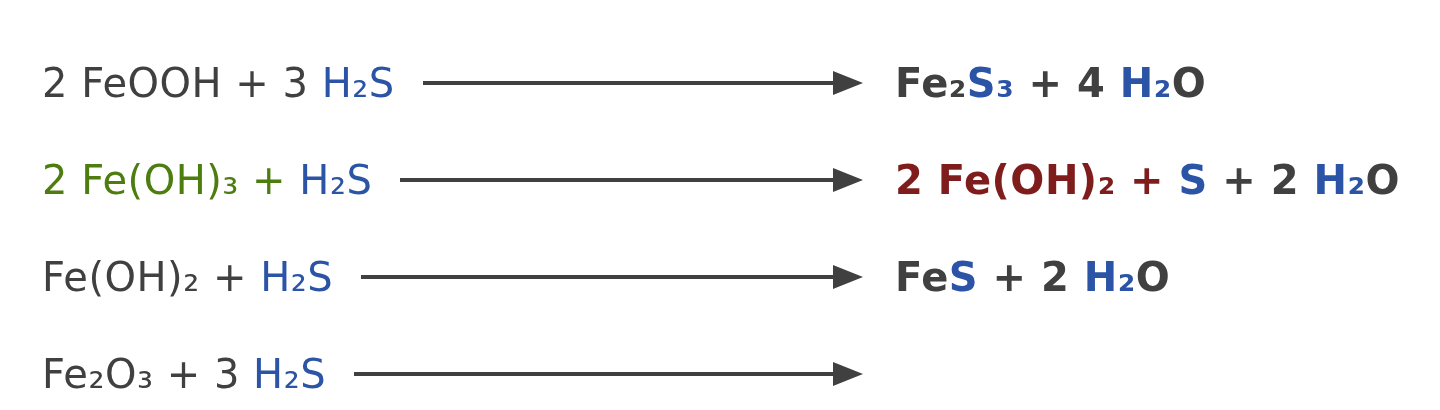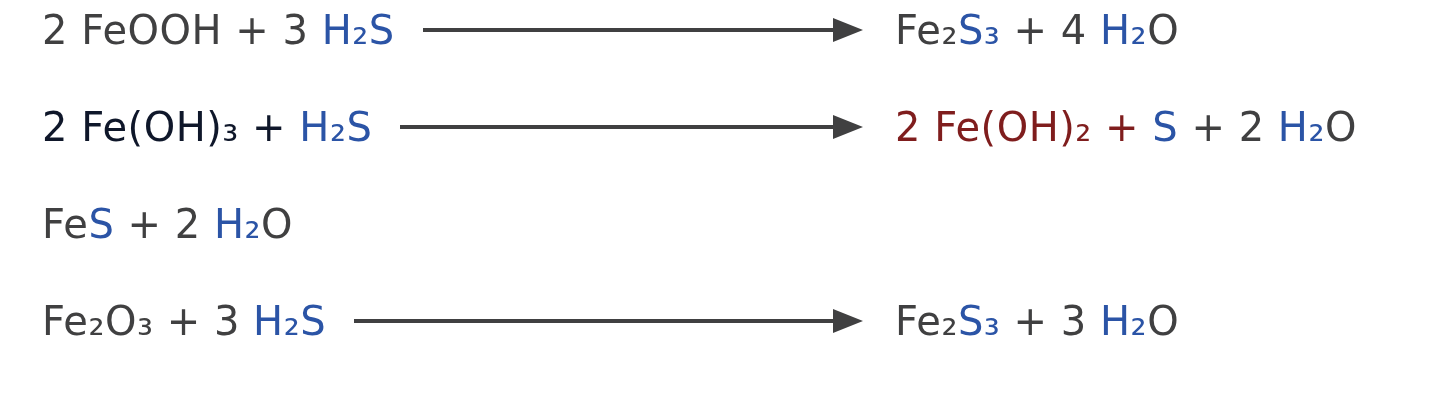--- a/index.html
+++ b/index.html
@@ -13,38 +13,39 @@
     font-family: "DejaVu Sans", "Liberation Sans", sans-serif;
     overflow: hidden;
   }
   .scheme {
     padding: 8px 30px 0 42px;
     box-sizing: border-box;
     width: 1440px;
   }
   .row {
     display: flex;
-    align-items: flex-start;
+    align-items: flex-end;
     height: 97px;
   }
   .lhs {
     display: flex;
     align-items: center;
     flex: 0 0 853px;
     width: 853px;
   }
   .formula {
     font-size: 40px;
     line-height: 1.1;
     white-space: pre;
     color: var(--dark, #404041);
     letter-spacing: 0.5px;
   }
   .products {
     flex: 1;
+    font-weight: bold;
   }
   .arrow {
     flex: 1;
     height: 4px;
     background: var(--arrow, #404041);
     margin-left: 28px;
     margin-right: 62px;
     position: relative;
     min-width: 120px;
   }
@@ -69,31 +70,34 @@
   <div class="row">
     <div class="lhs">
       <span class="formula reactants"><span style="color: rgb(64, 64, 65);">2 FeOOH + 3 </span><span style="color: rgb(43, 84, 166);">H₂S</span></span>
       <div class="arrow"></div>
     </div>
     <span class="formula products"><span style="color: rgb(64, 64, 65);">Fe₂</span><span style="color: rgb(43, 84, 166);">S₃</span><span style="color: rgb(64, 64, 65);"> + 4 </span><span style="color: rgb(43, 84, 166);">H₂</span><span style="color: rgb(64, 64, 65);">O</span></span>
   </div>
 
   <div class="row">
     <div class="lhs">
-      <span class="formula reactants"><span style="color: #0f172a;">2 Fe(OH)₃ + </span><span style="color: rgb(43, 84, 166);">H₂S</span></span>
+      <span class="formula reactants"><span style="color: #4d7c0f;">2 Fe(OH)₃ + </span><span style="color: rgb(43, 84, 166);">H₂S</span></span>
       <div class="arrow"></div>
     </div>
     <span class="formula products"><span style="color: #7f1d1d;">2 Fe(OH)₂ + </span><span style="color: rgb(43, 84, 166);">S</span><span style="color: rgb(64, 64, 65);"> + 2 </span><span style="color: rgb(43, 84, 166);">H₂</span><span style="color: rgb(64, 64, 65);">O</span></span>
   </div>
 
   <div class="row">
+    <div class="lhs">
+      <span class="formula reactants"><span style="color: rgb(64, 64, 65);">Fe(OH)₂ + </span><span style="color: rgb(43, 84, 166);">H₂S</span></span>
+      <div class="arrow"></div>
+    </div>
     <span class="formula products"><span style="color: rgb(64, 64, 65);">Fe</span><span style="color: rgb(43, 84, 166);">S</span><span style="color: rgb(64, 64, 65);"> + 2 </span><span style="color: rgb(43, 84, 166);">H₂</span><span style="color: rgb(64, 64, 65);">O</span></span>
   </div>
 
   <div class="row">
     <div class="lhs">
       <span class="formula reactants"><span style="color: rgb(64, 64, 65); margin-top: 19px;">Fe₂O₃ + 3 </span><span style="color: rgb(43, 84, 166);">H₂S</span></span>
       <div class="arrow"></div>
     </div>
-    <span class="formula products"><span style="color: rgb(64, 64, 65);">Fe₂</span><span style="color: rgb(43, 84, 166);">S₃</span><span style="color: rgb(64, 64, 65);"> + 3 </span><span style="color: rgb(43, 84, 166);">H₂</span><span style="color: rgb(64, 64, 65);">O</span></span>
   </div>
 </div>
 </div>
 
 </body></html>

